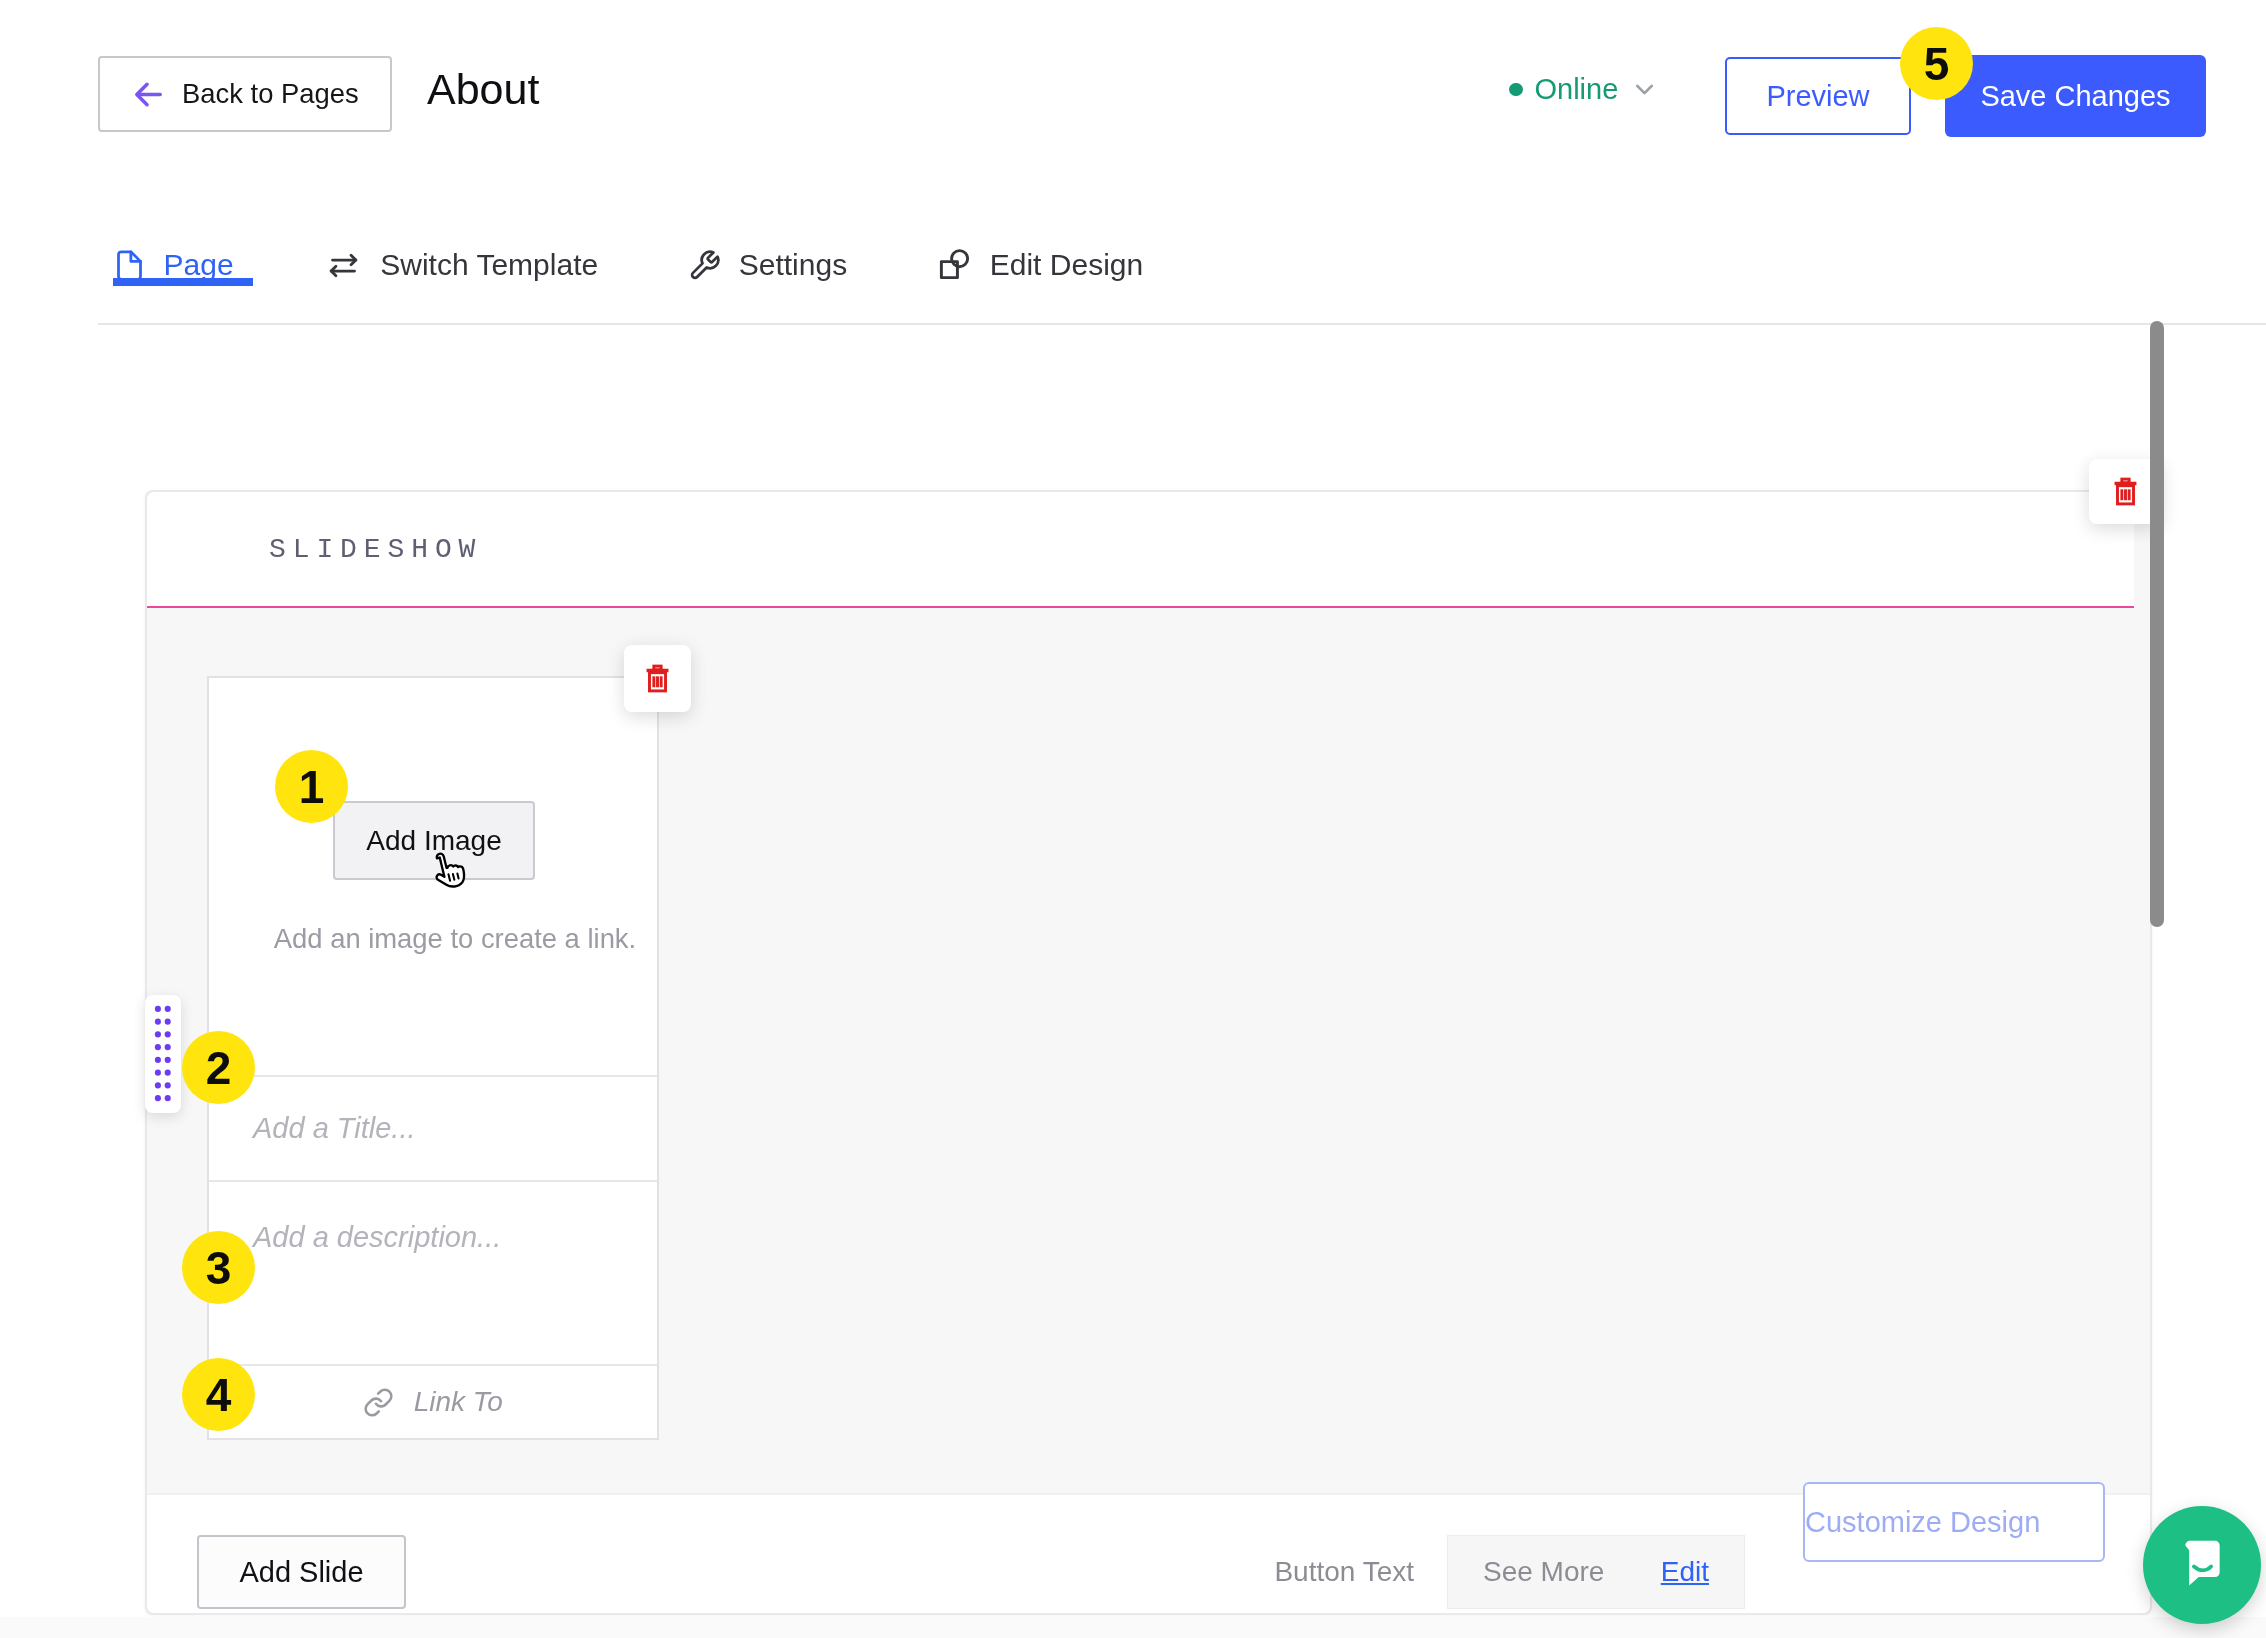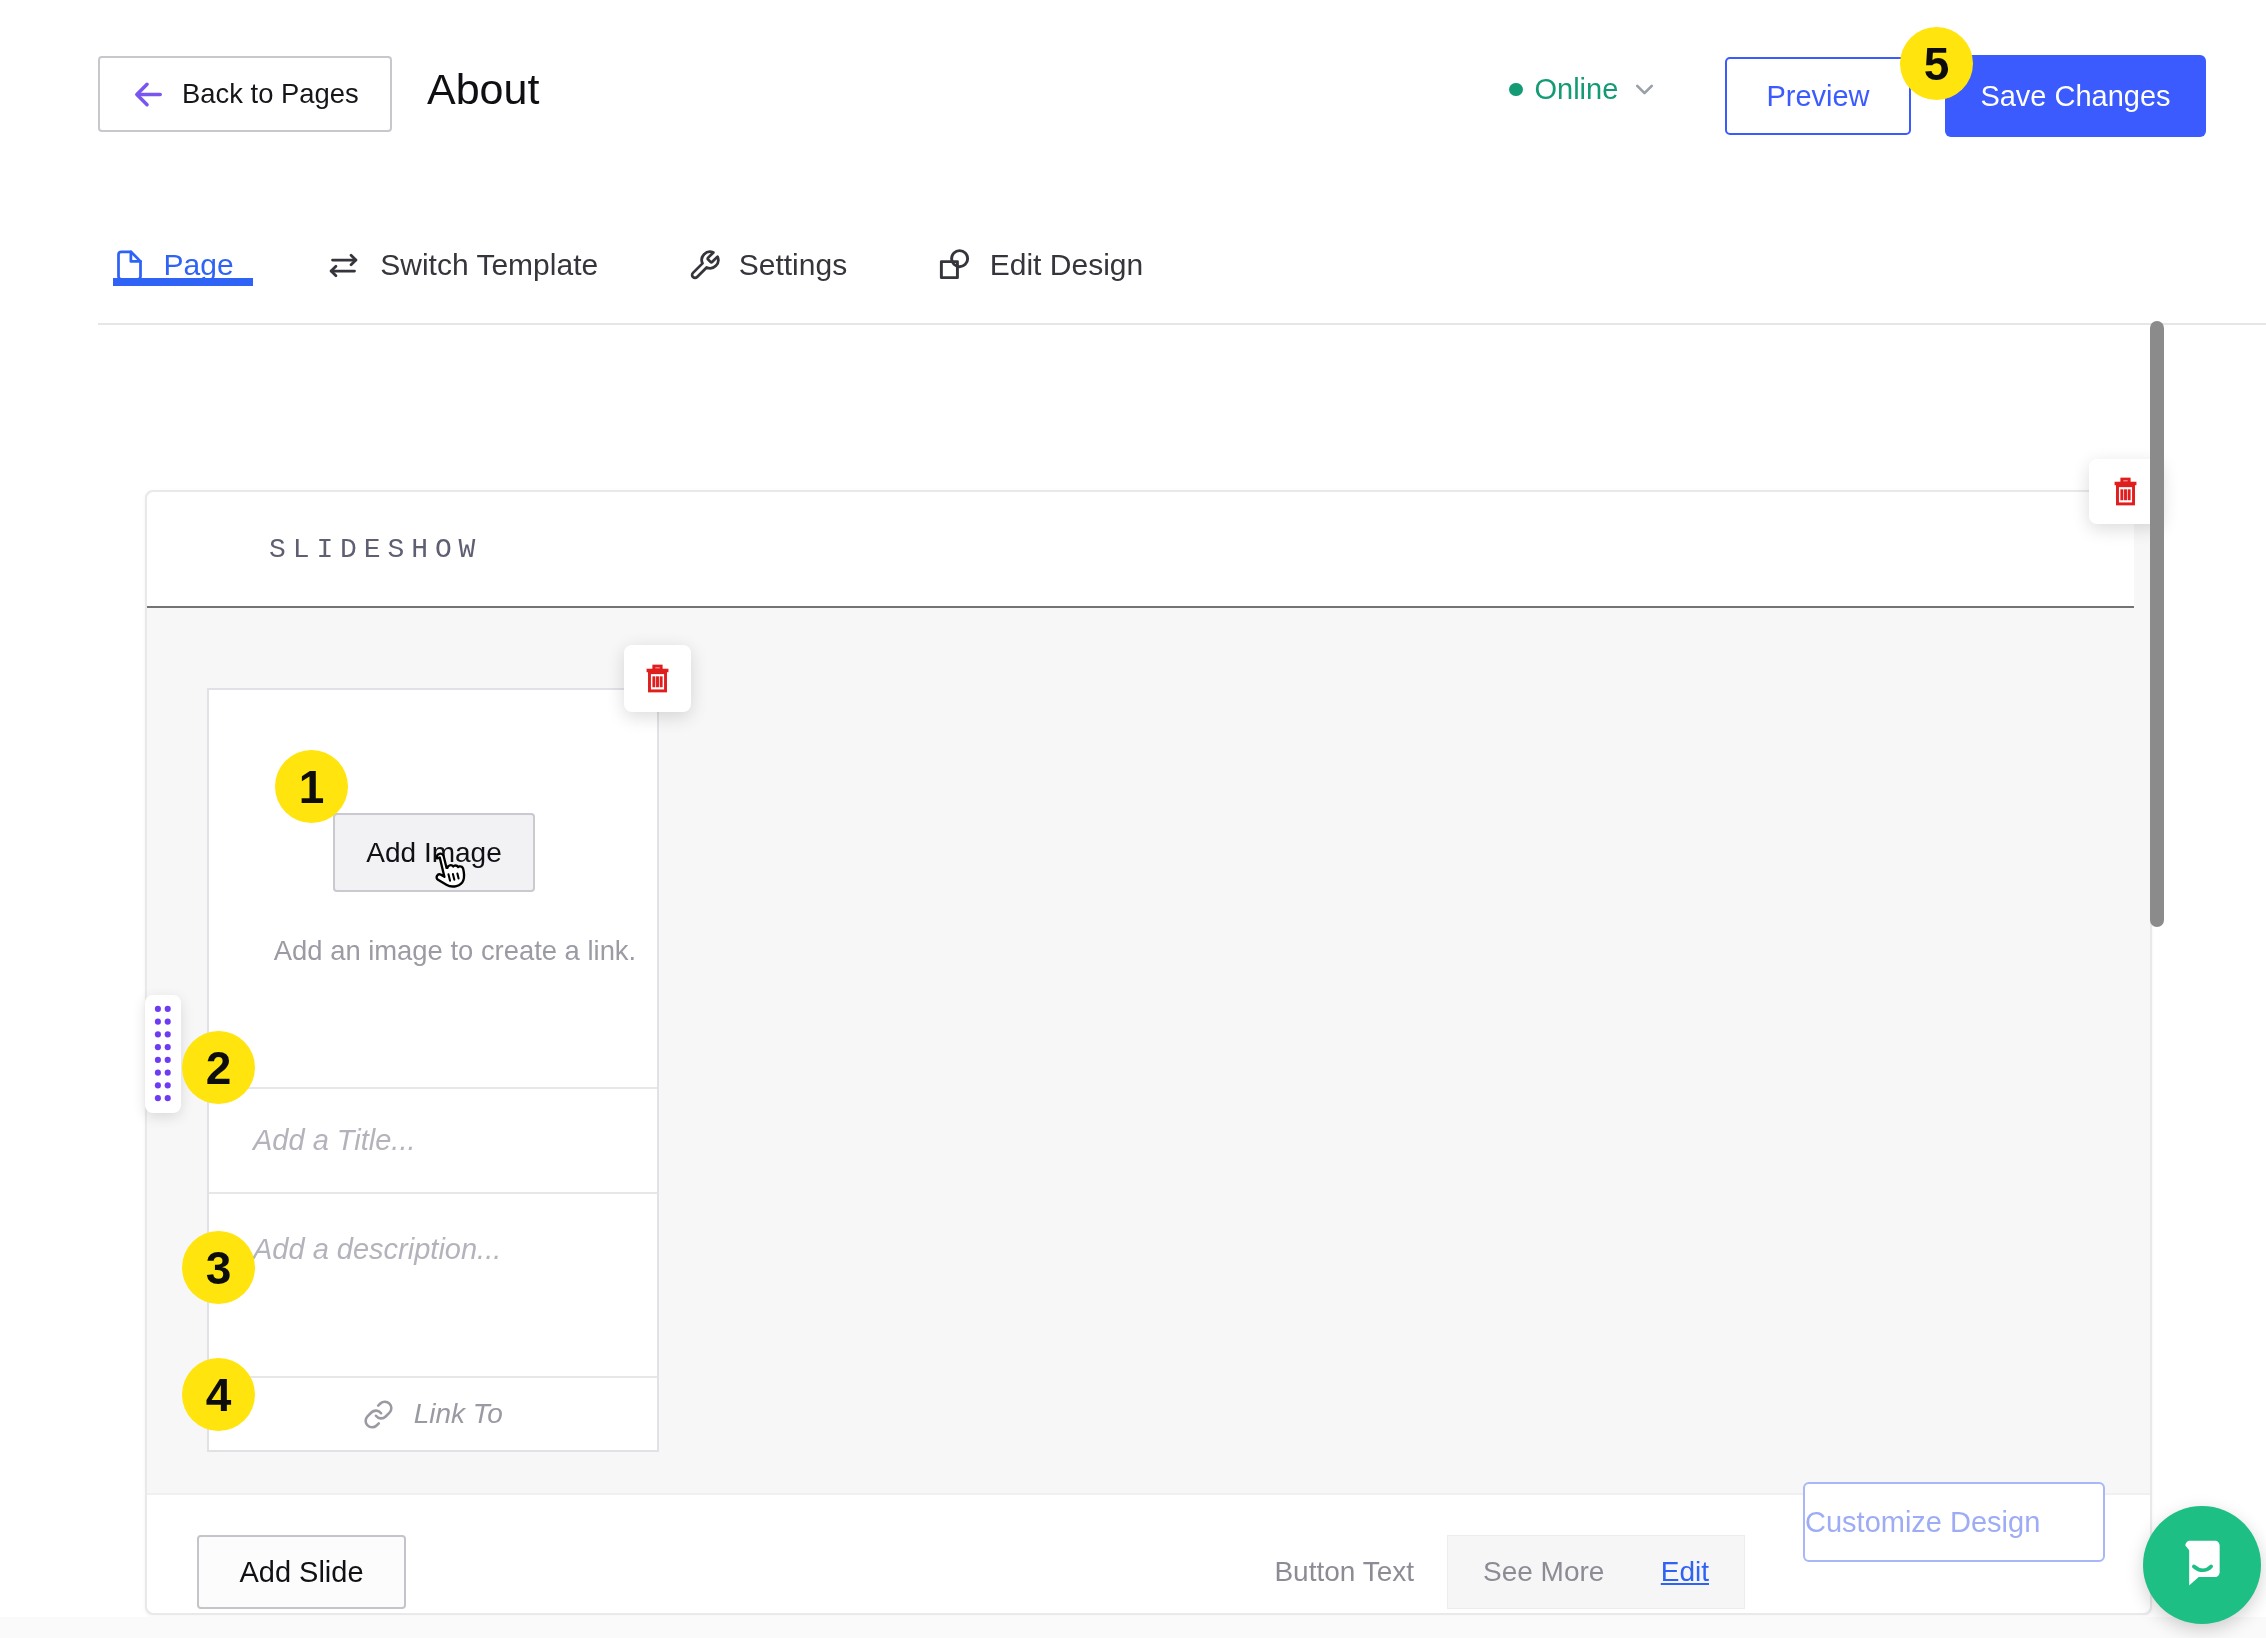--- a/index.html
+++ b/index.html
@@ -40,37 +40,37 @@
   .top-divider { left:98px; top:323px; width:2168px; height:2px; background:#e6e6e9; }
 
   
   .card {
     left:145px; top:490px; width:2007px; height:1125px; box-sizing:border-box;
     background:#f7f7f8; border:2px solid #e9e9ec; border-radius:7.8px;
     box-shadow:0 1px 3.9px rgba(0,0,0,.05);
   }
   .card-header {
     position:absolute; left:0; top:0; right:16px; height:116px;
-    background:#ffffff; border-bottom:2px solid #737373; border-radius:7.8px 7.8px 0 0;
+    background:#ffffff; border-bottom:2px solid #ec4899; border-radius:7.8px 7.8px 0 0;
     display:flex; align-items:center; padding-left:122px; box-sizing:border-box;
   }
   .section-label {
     font-family:"Liberation Mono","DejaVu Sans Mono",monospace;
     font-size:28px; letter-spacing:6.9px; color:#5f5f73;
   }
   .card-footer {
     position:absolute; left:0; bottom:0; right:0; height:118px;
     background:#ffffff; border-top:2px solid #f0f0f2; border-radius:0 0 7.8px 7.8px;
   }
 
   
   .slide {
     left:207px; top:676px; width:452px; height:764px; box-sizing:border-box;
     background:#ffffff; border:2px solid #e2e2e6;
-    display:flex; flex-direction:column; z-index:2;margin-top:12px;
+    display:flex; flex-direction:column; z-index:2;
   }
   .slide-image-area { height:399px; position:relative; border-bottom:2px solid #e7e7ea; box-sizing:border-box; }
   .add-image-btn {
     position:absolute; left:124px; top:123px; width:202px; height:79px; box-sizing:border-box;
     background:#f2f2f4; border:2px solid #c9c9cf; border-radius:3.9px;
     display:flex; align-items:center; justify-content:center;
     font-size:28px; color:#111115;
   }
   .image-hint { position:absolute; left:0; right:0; top:245px; text-align:center; font-size:27.4px; color:#9b9ba4;padding-left:44px; }
   .slide-title-row { height:105px; border-bottom:2px solid #e7e7ea; box-sizing:border-box; display:flex; align-items:center; padding-left:44px; }

